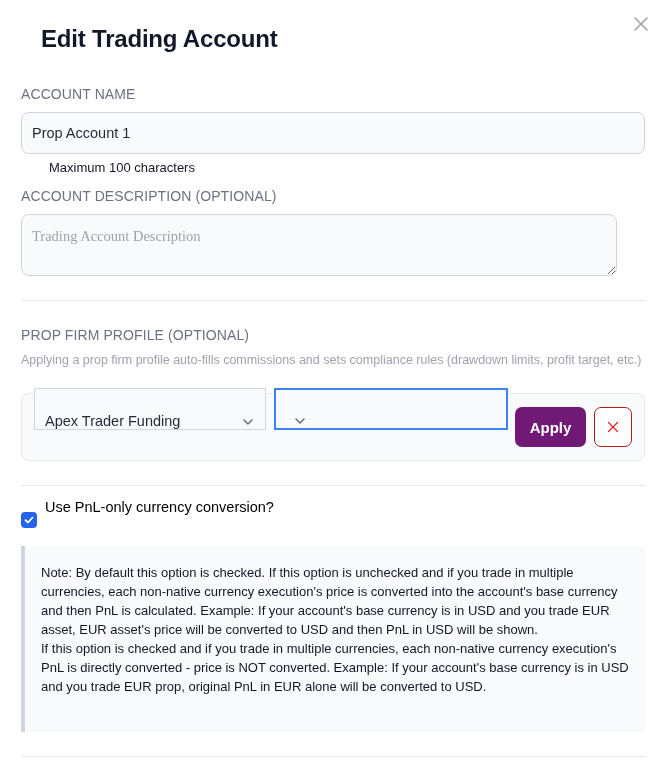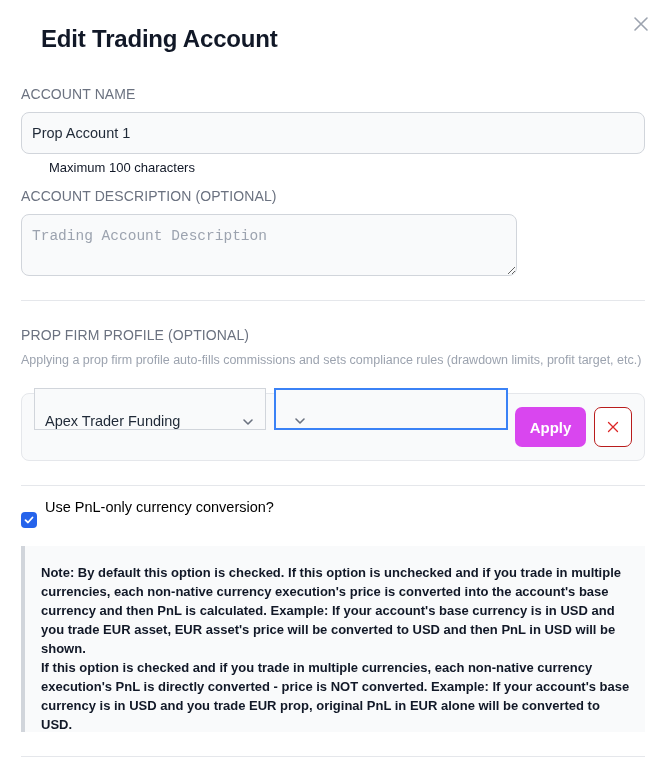--- a/index.html
+++ b/index.html
@@ -8,42 +8,42 @@
 
   .title { position: absolute; left: 9px; top: 25px; font-size: 24px; font-weight: 700; color: #111827; letter-spacing: -0.2px; margin-left: 32px; }
   .close-btn { position: absolute; left: 632px; top: 15px; width: 18px; height: 18px; cursor: pointer; }
   .close-btn svg { display: block; }
 
   .label { position: absolute; left: 21px; font-size: 14px; font-weight: 400; color: #6b7280; letter-spacing: 0.1px; }
 
   .input-name { position: absolute; left: 21px; top: 112px; width: 624px; height: 42px; border: 1px solid #d1d5db; border-radius: 8px; background: #f9fafb; font-size: 14.5px; color: #1f2937; padding: 0 10px; font-family: "Liberation Sans", sans-serif; outline: none; }
   .hint { position: absolute; left: 21px; top: 160px; font-size: 13px; color: #111827; margin-left: 28px; }
 
-  .textarea-desc { position: absolute; left: 21px; top: 214px; width: 496px; height: 62px; border: 1px solid #d1d5db; border-radius: 8px; background: #f9fafb; font-size: 14.5px; color: #1f2937; padding: 13px 10px; font-family: Liberation Mono, monospace; resize: vertical; outline: none; }
+  .textarea-desc { position: absolute; left: 21px; top: 214px; width: 596px; height: 62px; border: 1px solid #d1d5db; border-radius: 8px; background: #f9fafb; font-size: 14.5px; color: #1f2937; padding: 13px 10px; font-family: Liberation Serif, serif; resize: vertical; outline: none; }
   .textarea-desc::placeholder { color: #9ca3af; }
 
   .divider { position: absolute; left: 21px; width: 624px; height: 1px; background: #e5e7eb; }
 
   .helper { position: absolute; left: 21px; top: 352px; width: 624px; font-size: 12.5px; line-height: 17px; color: #9ca3af; }
 
   .profile-box { position: absolute; left: 21px; top: 393px; width: 624px; height: 68px; border: 1px solid #e5e7eb; border-radius: 8px; background: #f9fafb; }
 
   .select { position: absolute; top: 388px; height: 42px; border-radius: 0; background: #f9fafb; font-size: 14.5px; color: #1f2937; display: flex; align-items: flex-end; padding: 0 10px; cursor: pointer; overflow: hidden; white-space: nowrap; }
   .select .val { flex: 1; overflow: hidden; white-space: nowrap; }
   .select .chev { width: 14px; height: 14px; margin-left: 8px; flex: none; }
   .select-firm { left: 34px; width: 232px; border: 1px solid #d1d5db; }
   .select-plan { left: 274px; width: 234px; border: 2px solid #3b82f6; padding: 0 9px; }
 
-  .apply-btn { position: absolute; left: 515px; top: 407px; width: 71px; height: 40px; background: #d946ef; border-radius: 7px; color: #ffffff; font-size: 15px; font-weight: 700; display: flex; align-items: center; justify-content: center; cursor: pointer; }
+  .apply-btn { position: absolute; left: 515px; top: 407px; width: 71px; height: 40px; background: #701a75; border-radius: 7px; color: #ffffff; font-size: 15px; font-weight: 700; display: flex; align-items: center; justify-content: center; cursor: pointer; }
   .remove-btn { position: absolute; left: 594px; top: 407px; width: 38px; height: 40px; border: 1px solid #b91c1c; border-radius: 7px; background: #ffffff; display: flex; align-items: center; justify-content: center; cursor: pointer; }
 
   .checkbox { position: absolute; left: 21px; top: 512px; width: 16px; height: 16px; background: #2563eb; border-radius: 4px; display: flex; align-items: center; justify-content: center; cursor: pointer; }
   .check-label { position: absolute; left: 45px; top: 499px; font-size: 14.5px; color: #000000; cursor: pointer; }
 
-  .note { position: absolute; left: 21px; top: 546px; width: 624px; height: 186px; background: #f9fafb; border-left: 4px solid #d1d5db; padding: 17px 14px 0 16px; font-size: 13px; line-height: 19px; color: #111827; font-weight: bold; }
+  .note { position: absolute; left: 21px; top: 546px; width: 624px; height: 186px; background: #f9fafb; border-left: 4px solid #d1d5db; padding: 17px 14px 0 16px; font-size: 13px; line-height: 19px; color: #111827; }
   .note p { margin: 0; }
 </style>
 </head>
 <body>
 
 <div>
 
   <div class="title">Edit Trading Account</div>
   <div class="close-btn">
     <svg width="18" height="18" viewBox="0 0 18 18">

